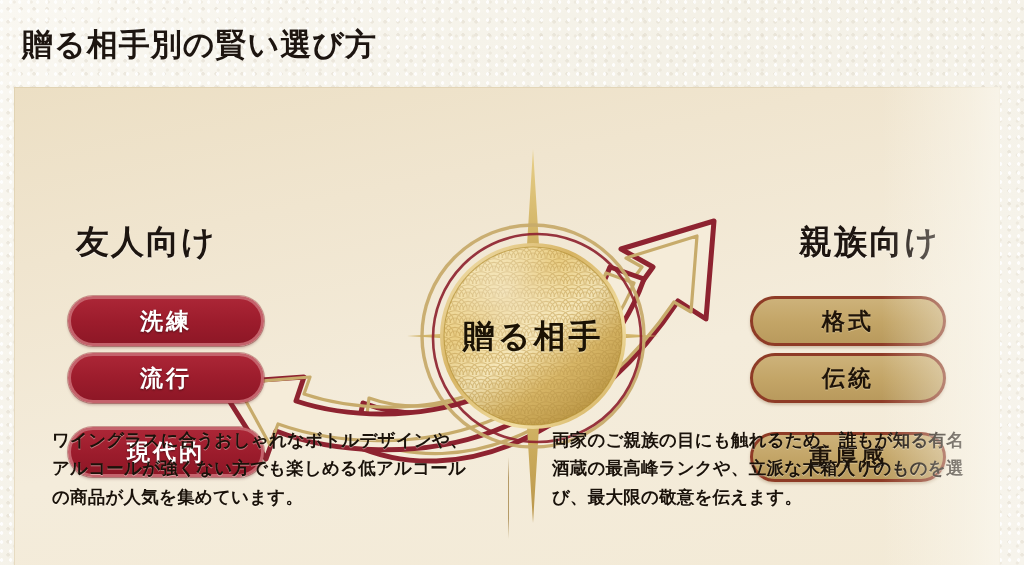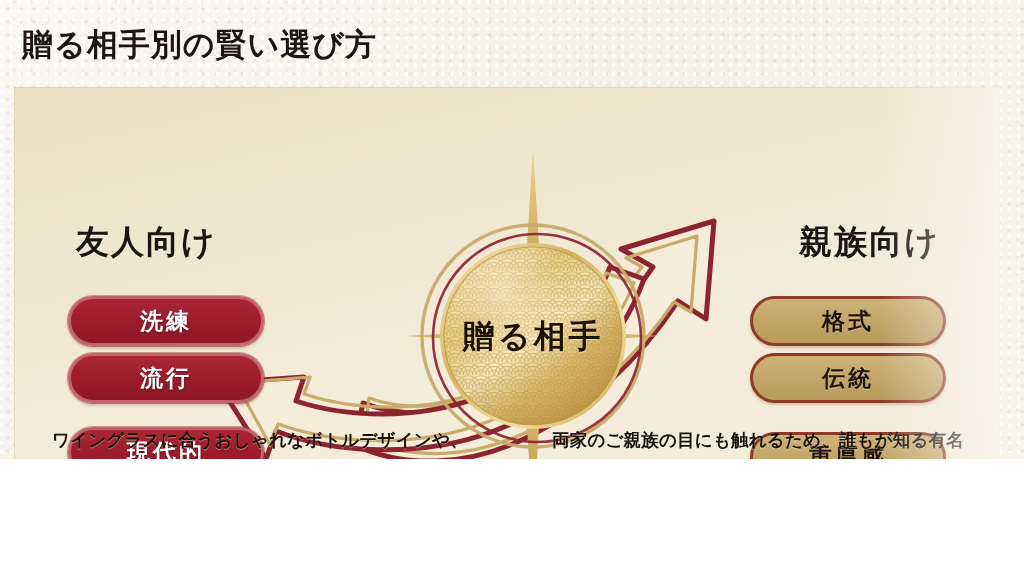--- a/index.html
+++ b/index.html
@@ -3,21 +3,21 @@
 <meta charset="utf-8">
 <style>
   html, body {
     margin: 0;
     padding: 0;
     background: #ffffff;
   }
   #root {
     position: relative;
     width: 1024px;
-    height: 459px;
+    height: 565px;
     overflow: hidden;
     font-family: "Liberation Sans", "DejaVu Sans", sans-serif;
     background:
       radial-gradient(circle at 18% 22%, rgba(255,255,255,.85) 0 1.5px, rgba(0,0,0,0) 2px),
       radial-gradient(circle at 62% 68%, rgba(214,206,190,.35) 0 1.5px, rgba(0,0,0,0) 2px),
       radial-gradient(circle at 84% 12%, rgba(219,211,195,.30) 0 1.2px, rgba(0,0,0,0) 2px),
       linear-gradient(135deg, #faf8f2 0%, #f4f1e7 45%, #f7f4ec 100%);
     background-size: 9px 9px, 13px 13px, 17px 17px, 100% 100%;
   }
 

